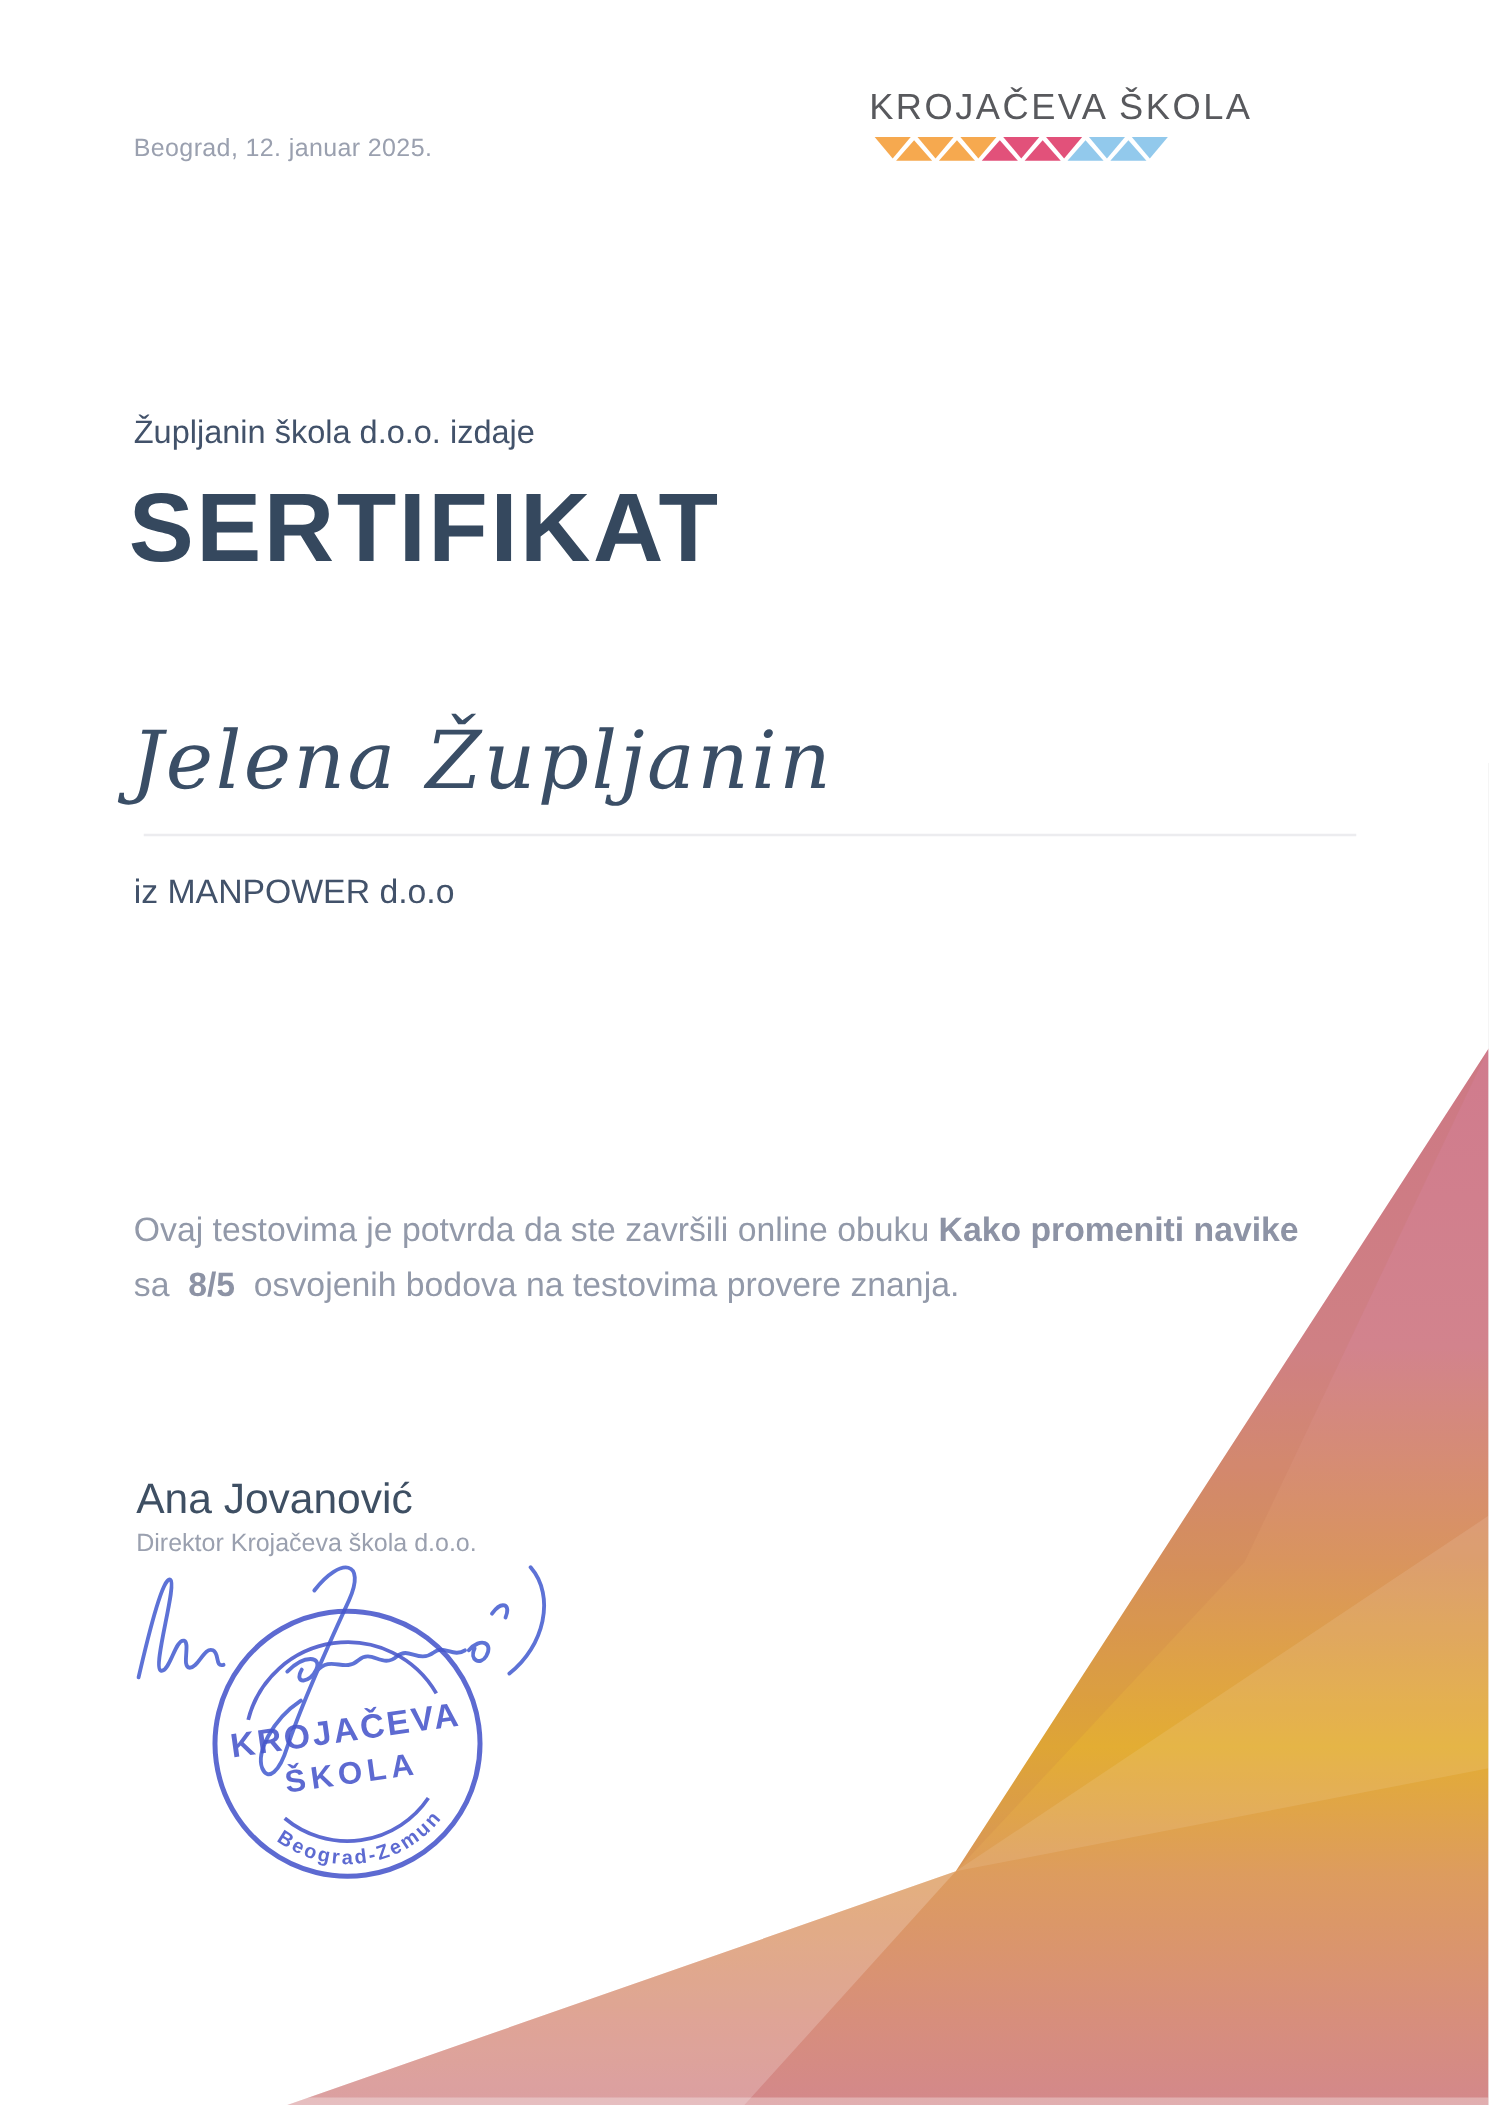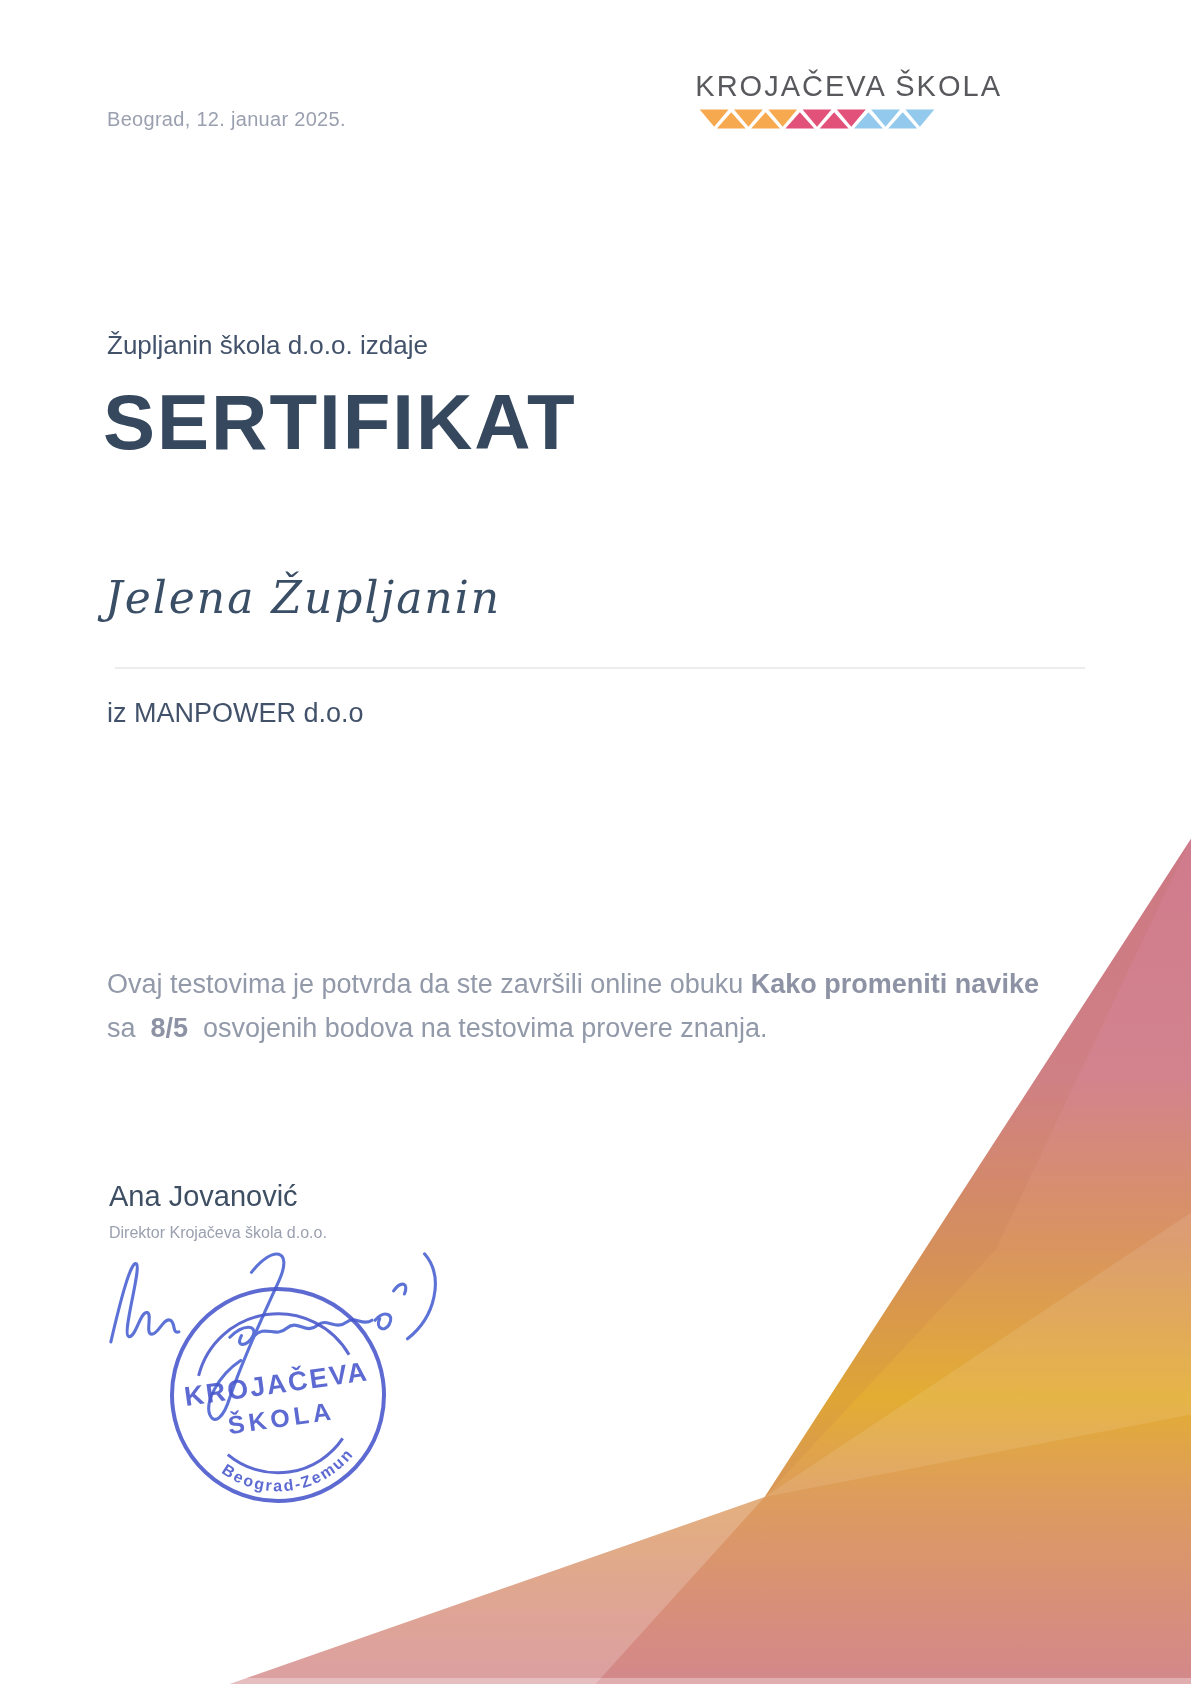--- a/index.html
+++ b/index.html
@@ -67,21 +67,21 @@
   }
   .title{
     position:absolute;left:103px;top:358px;
     font-size:78px;font-weight:800;letter-spacing:2px;
     color:var(--title_ink);line-height:1.05;margin-top:24px;
   }
   
   .recipient-name{
     position:absolute;left:105px;top:572px;
     font-family:"DejaVu Serif", serif;font-style:italic;
-    font-size:44px;color:var(--name_ink);
+    font-size:64px;color:var(--name_ink);
     letter-spacing:2px;white-space:nowrap;
   }
   .name-underline{
     position:absolute;left:115px;top:667px;width:970px;height:2px;
     background:var(--underline);
   }
   .recipient-company{
     position:absolute;left:107px;top:698px;
     font-size:27px;font-weight:500;
     color:var(--issuer_ink);
@@ -94,25 +94,25 @@
   }
   .congrats-body{
     position:absolute;left:107px;top:936px;width:945px;
     font-size:27px;line-height:1.62;color:var(--gray_body);
     white-space:pre-wrap;
   }
   .congrats-body b{color:var(--gray_body_bold);font-weight:700;}
   
   .sign-name{
     position:absolute;left:109px;top:1180px;
-    font-size:29px;font-weight:500;color:var(--sign_ink);
+    font-size:34px;font-weight:500;color:var(--sign_ink);
   }
   .sign-role{
     position:absolute;left:109px;top:1224px;
-    font-size:16px;color:var(--gray_text);
+    font-size:20px;color:var(--gray_text);
   }
   .signature-svg{position:absolute;left:100px;top:1243px;}
   .stamp-svg{position:absolute;left:153px;top:1270px;transform:rotate(-8deg);opacity:0.88;}
   .stamp-text{font-family:"Liberation Sans", sans-serif;font-weight:700;}
 </style>
 </head>
 <body>
 
 <div class="page">
 

